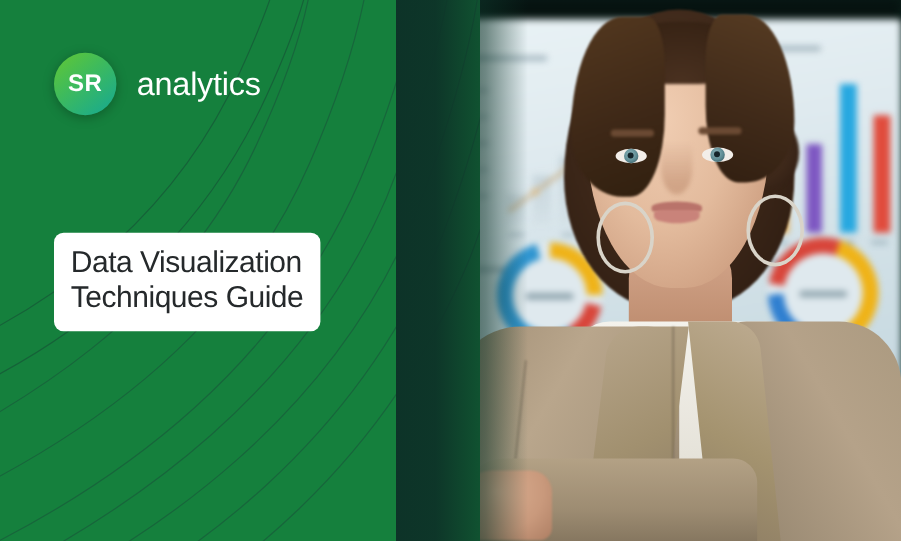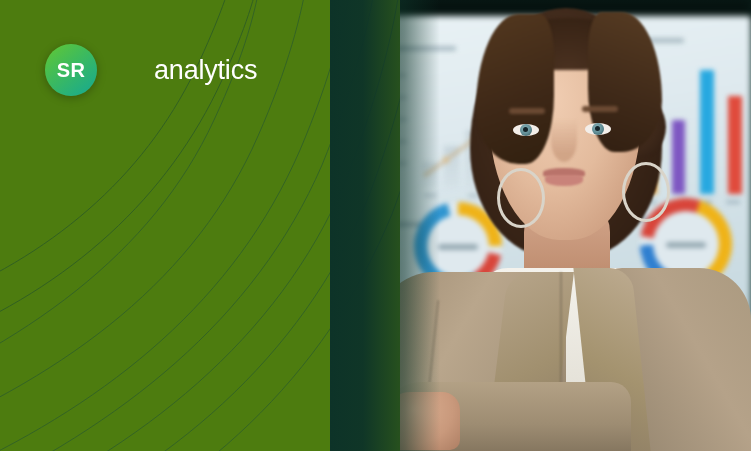--- a/index.html
+++ b/index.html
@@ -308,21 +308,21 @@
     position: absolute;
     background: rgba(90,78,62,.35);
     filter: blur(1px);
   }
 
   
   .green-panel {
     position: absolute;
     left: 0; top: 0;
     width: 400px; height: 451px;
-    background: #4d7c0f;
+    background: #15803d;
   }
   .green-fade {
     position: absolute;
     left: 330px; top: 0;
     width: 110px; height: 451px;
     background: linear-gradient(90deg, #0d3328 0%, rgba(13,51,40,.96) 30%, rgba(13,51,40,.55) 68%, rgba(13,51,40,0) 100%);
   }
   .texture {
     position: absolute;
     left: 0; top: 0;
@@ -353,21 +353,20 @@
     font-weight: bold;
     letter-spacing: .4px;
     line-height: 1;
   }
   .brand-word {
     color: #ffffff;
     font-size: 27px;
     font-weight: 400;
     letter-spacing: -.2px;
     line-height: 1;
-    margin-left: 40px;
   }
 
   
   .title-card {
     position: absolute;
     left: 45px; top: 194px;
     width: 222px;
     box-sizing: border-box;
     padding: 11px 14px 13px 14px;
     background: #ffffff;
@@ -534,17 +533,21 @@
       </g>
     </svg>
 
     <div class="brand">
       <div class="brand-badge">
         <span class="brand-badge-text">SR</span>
       </div>
       <span class="brand-word">analytics</span>
     </div>
 
+    <div class="title-card">
+      <div class="title-text">Data Visualization
+Techniques Guide</div>
+    </div>
 
   </div>
 
   <div class="green-fade"></div>
 </div>
 
 </body></html>

